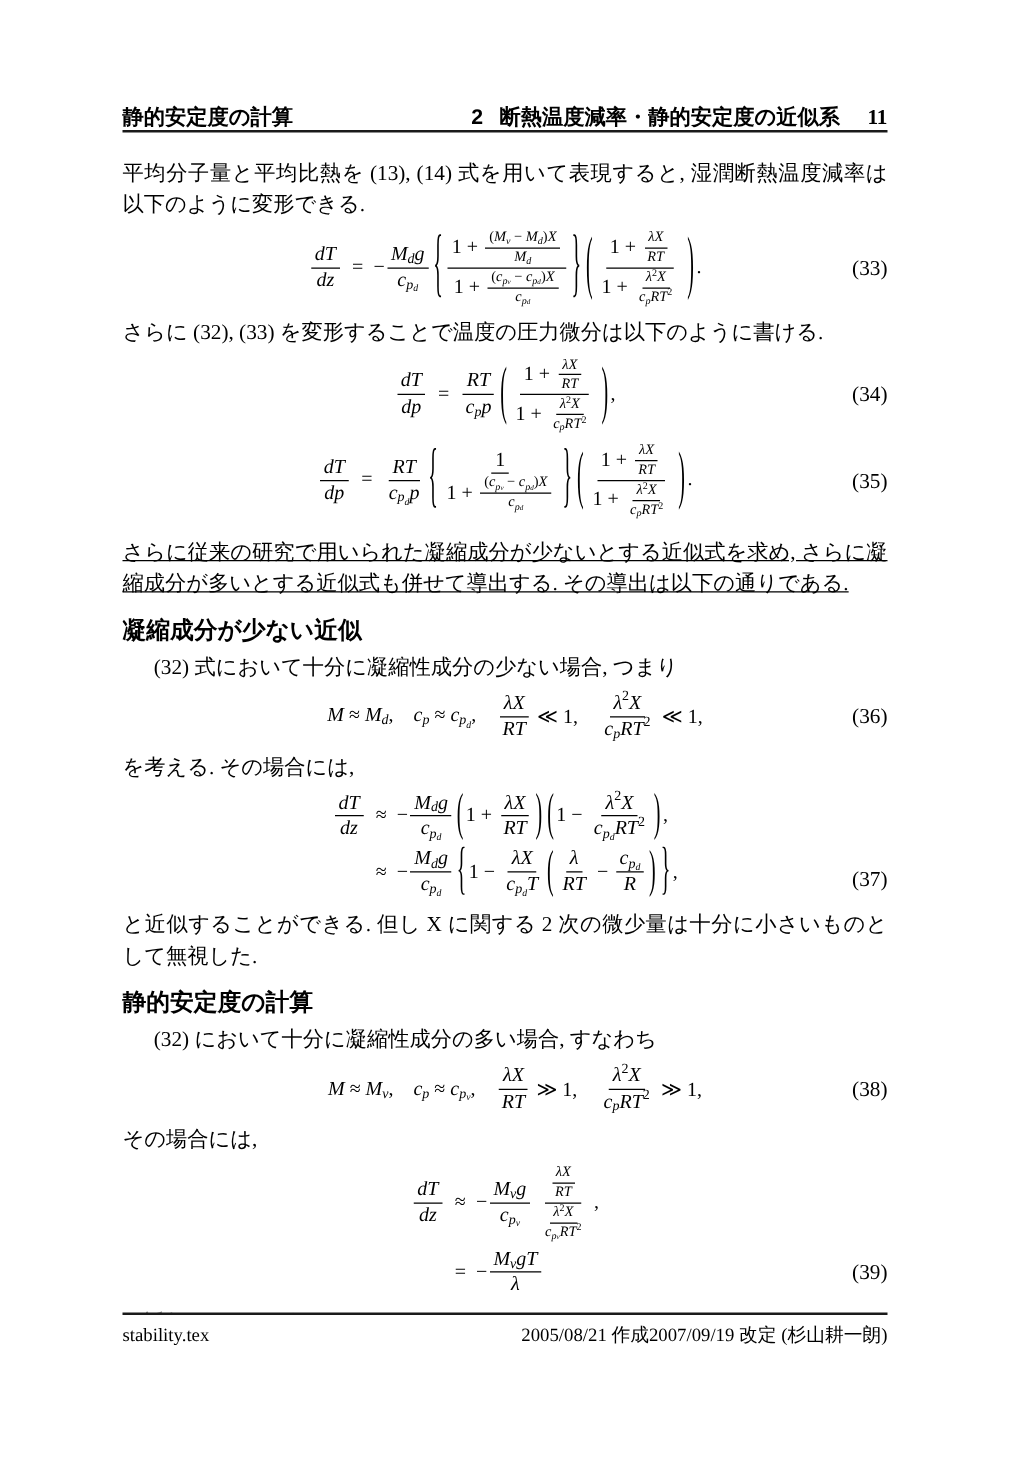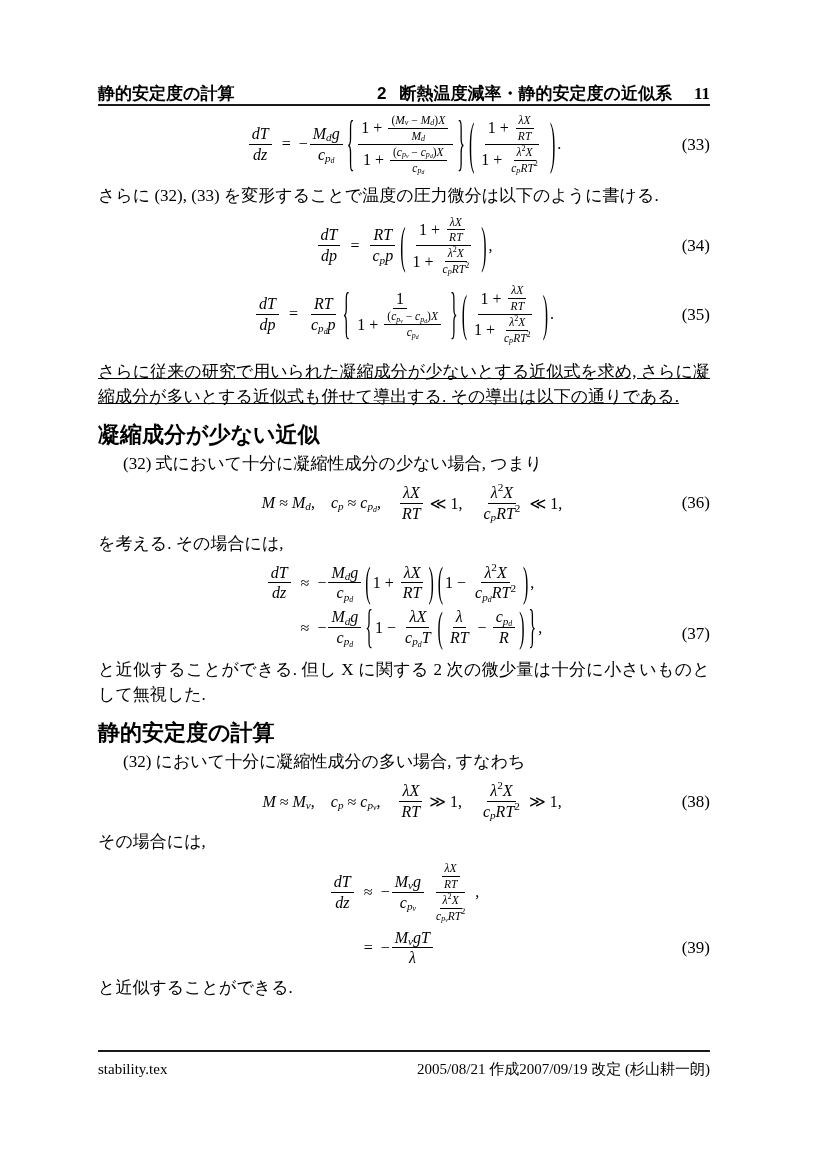--- a/index.html
+++ b/index.html
@@ -16,21 +16,21 @@
   .head-page{font-weight:bold;}
 
   
   p.body{margin:2px 0 0;font-size:17px;line-height:25px;text-align:justify;}
   .mt20{margin-top:20px!important;}
   .mt12{margin-top:14px!important;text-decoration:underline;}
   .mt8{margin-top:10px!important;}
   .mt4{margin-top:6px!important;}
   .ind{text-indent:25px;}
   .subhead{font-family:"Liberation Sans","DejaVu Sans",sans-serif;font-weight:bold;
-           font-size:22px;line-height:20px;margin:16px 0 6px;}
+           font-size:19px;line-height:20px;margin:16px 0 6px;}
 
   
   .eq{position:relative;margin:8px 0;font-size:16px;}
   .mgrid{display:grid;grid-template-columns:auto auto auto;justify-content:center;
          align-items:center;row-gap:6px;}
   .cl{justify-self:end;}
   .cm{padding:0 8px;}
   .cr{justify-self:start;}
   .eqno{position:absolute;right:0;font-size:17px;}
 
@@ -60,20 +60,21 @@
       <span class="head-left">静的安定度の計算</span>
       <span class="head-right">
         <span class="head-sec">
           <span>2</span>
           <span>断熱温度減率・静的安定度の近似系</span>
         </span>
         <span class="head-page">11</span>
       </span>
     </div>
 
+    <p class="body mt20">平均分子量と平均比熱を (13), (14) 式を用いて表現すると, 湿潤断熱温度減率は以下のように変形できる.</p>
     <div class="eq">
         <div class="mgrid">
           <span class="cl"><span class="frac">
               <span class="num">
                 <span class="mrow">
                   <span class="mi">d</span>
                   <span class="mi">T</span>
                 </span>
               </span>
               <span class="den">

